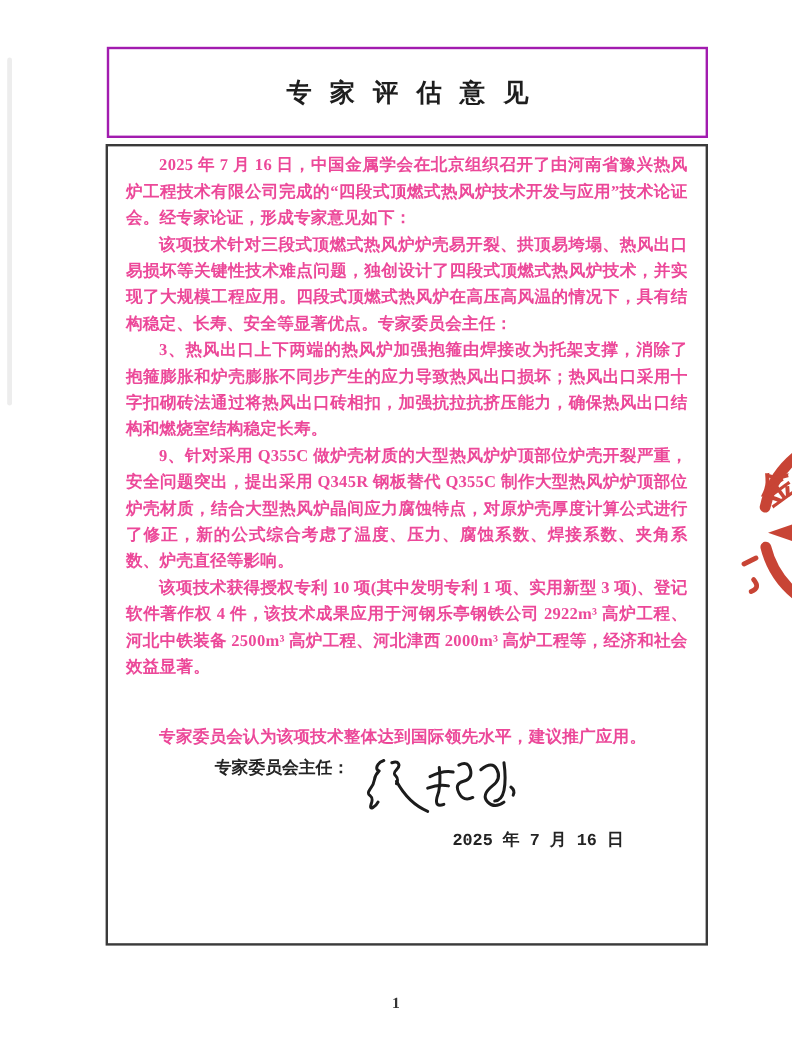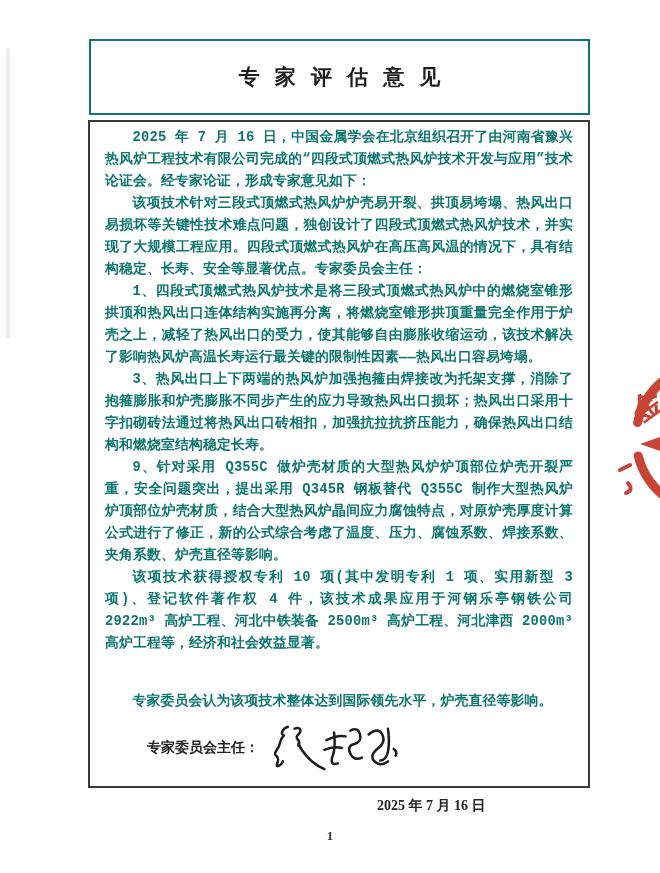--- a/index.html
+++ b/index.html
@@ -8,47 +8,46 @@
     background:#ffffff; overflow:hidden;
     font-family:"Liberation Serif","DejaVu Serif",serif;
     color:#242424;
   }
   .scan-smudge {
     position:absolute; left:6px; top:48px; width:4px; height:290px;
     background:#ededed; border-radius:4px;
   }
   .title-box {
     position:absolute; left:89px; top:39px; width:501px; height:76px;
-    box-sizing:border-box; border:2px solid #0f766e;
+    box-sizing:border-box; border:2px solid #a21caf;
     display:flex; align-items:center; justify-content:center;
   }
   .doc-title {
     margin:0; font-size:21px; font-weight:bold; color:#1e1e1e;
     letter-spacing:0.72em; text-indent:0.72em; white-space:nowrap;
   }
   .body-box {
     position:absolute; left:88px; top:120px; width:502px; height:668px;
     box-sizing:border-box; border:2px solid #3a3a3a;
     padding:5px 15px 0 15px;
   }
   .body-par, .conclusion {
     margin:0; font-size:13.8px; line-height:22px; font-weight:600;
-    text-align:justify; text-indent:2em; color:#0f766e;
+    text-align:justify; text-indent:2em; color:#ec4899;
     letter-spacing:0.2px;
-    font-family:Liberation Mono, monospace;
   }
   .conclusion { margin-top:36px; }
   .sig-row {
-    margin-top:6px; margin-left:42px; height:58px;
-    display:flex; align-items:center;
+    margin-top:6px; margin-left:74px; height:58px;
+    display:flex; align-items:flex-start;
   }
   .sig-label { font-size:14px; font-weight:600; white-space:nowrap; }
   .sig-svg { margin-left:6px; margin-top:-4px; }
   .sig-svg path { fill:none; stroke:#1c1c1c; stroke-width:2.6; stroke-linecap:round; stroke-linejoin:round; }
-  .sig-date { margin-left:272px; margin-top:20px; font-size:14px; font-weight:600; white-space:nowrap; }
+  .sig-date { margin-left:272px; margin-top:2px; font-size:14px; font-weight:600; white-space:nowrap;font-family:Liberation Mono, monospace; }
   .stamp-svg { position:absolute; left:610px; top:352px; opacity:0.92; }
   .page-number {
     position:absolute; left:0; top:828px; width:660px;
     text-align:center; font-size:13px; font-weight:600; color:#333;
   }
 </style>
 </head>
 <body>
 
 <div class="page">
@@ -56,27 +55,26 @@
   <div class="scan-smudge"></div>
 
   <div class="title-box">
     <h1 class="doc-title">专家评估意见</h1>
   </div>
 
   <div class="body-box">
     <div>
         <p class="body-par">2025 年 7 月 16 日，中国金属学会在北京组织召开了由河南省豫兴热风炉工程技术有限公司完成的“四段式顶燃式热风炉技术开发与应用”技术论证会。经专家论证，形成专家意见如下：</p>
         <p class="body-par">该项技术针对三段式顶燃式热风炉炉壳易开裂、拱顶易垮塌、热风出口易损坏等关键性技术难点问题，独创设计了四段式顶燃式热风炉技术，并实现了大规模工程应用。四段式顶燃式热风炉在高压高风温的情况下，具有结构稳定、长寿、安全等显著优点。专家委员会主任：</p>
-        <p class="body-par">1、四段式顶燃式热风炉技术是将三段式顶燃式热风炉中的燃烧室锥形拱顶和热风出口连体结构实施再分离，将燃烧室锥形拱顶重量完全作用于炉壳之上，减轻了热风出口的受力，使其能够自由膨胀收缩运动，该技术解决了影响热风炉高温长寿运行最关键的限制性因素——热风出口容易垮塌。</p>
         <p class="body-par">3、热风出口上下两端的热风炉加强抱箍由焊接改为托架支撑，消除了抱箍膨胀和炉壳膨胀不同步产生的应力导致热风出口损坏；热风出口采用十字扣砌砖法通过将热风出口砖相扣，加强抗拉抗挤压能力，确保热风出口结构和燃烧室结构稳定长寿。</p>
         <p class="body-par">9、针对采用 Q355C 做炉壳材质的大型热风炉炉顶部位炉壳开裂严重，安全问题突出，提出采用 Q345R 钢板替代 Q355C 制作大型热风炉炉顶部位炉壳材质，结合大型热风炉晶间应力腐蚀特点，对原炉壳厚度计算公式进行了修正，新的公式综合考虑了温度、压力、腐蚀系数、焊接系数、夹角系数、炉壳直径等影响。</p>
         <p class="body-par">该项技术获得授权专利 10 项(其中发明专利 1 项、实用新型 3 项)、登记软件著作权 4 件，该技术成果应用于河钢乐亭钢铁公司 2922m³ 高炉工程、河北中铁装备 2500m³ 高炉工程、河北津西 2000m³ 高炉工程等，经济和社会效益显著。</p>
       </div>
 
-    <p class="conclusion">专家委员会认为该项技术整体达到国际领先水平，炉壳直径等影响。</p>
+    <p class="conclusion">专家委员会认为该项技术整体达到国际领先水平，建议推广应用。</p>
 
     <div class="sig-row">
       <span class="sig-label">专家委员会主任：</span>
       <svg class="sig-svg" width="140" height="52" viewBox="0 0 138 54">
         <path d="M20,7 C14,9 12,15 16,16 C9,23 15,23 8,32 C3,39 13,35 9,45 C7,51 13,47 15,43"></path>
         <path d="M27,9 C33,7 35,11 31,15 C25,21 35,19 31,27"></path>
         <path d="M31,25 C37,36 46,46 58,51"></path>
         <path d="M60,21 q12,-6 20,-4 M58,31 q10,-4 18,-2"></path>
         <path d="M68,13 q2,16 -2,26 q-2,9 6,6"></path>
         <path d="M85,11 q8,-4 10,4 q2,8 -6,10 q-8,2 -4,10 q4,8 12,4"></path>

